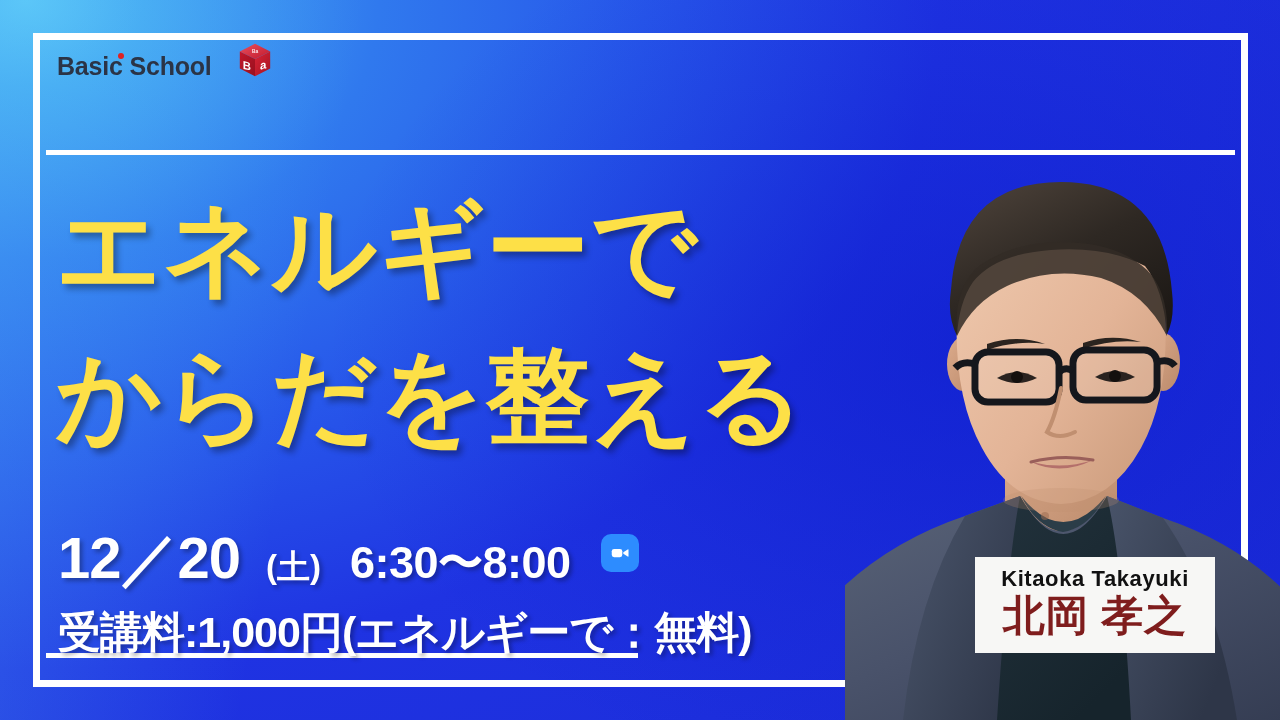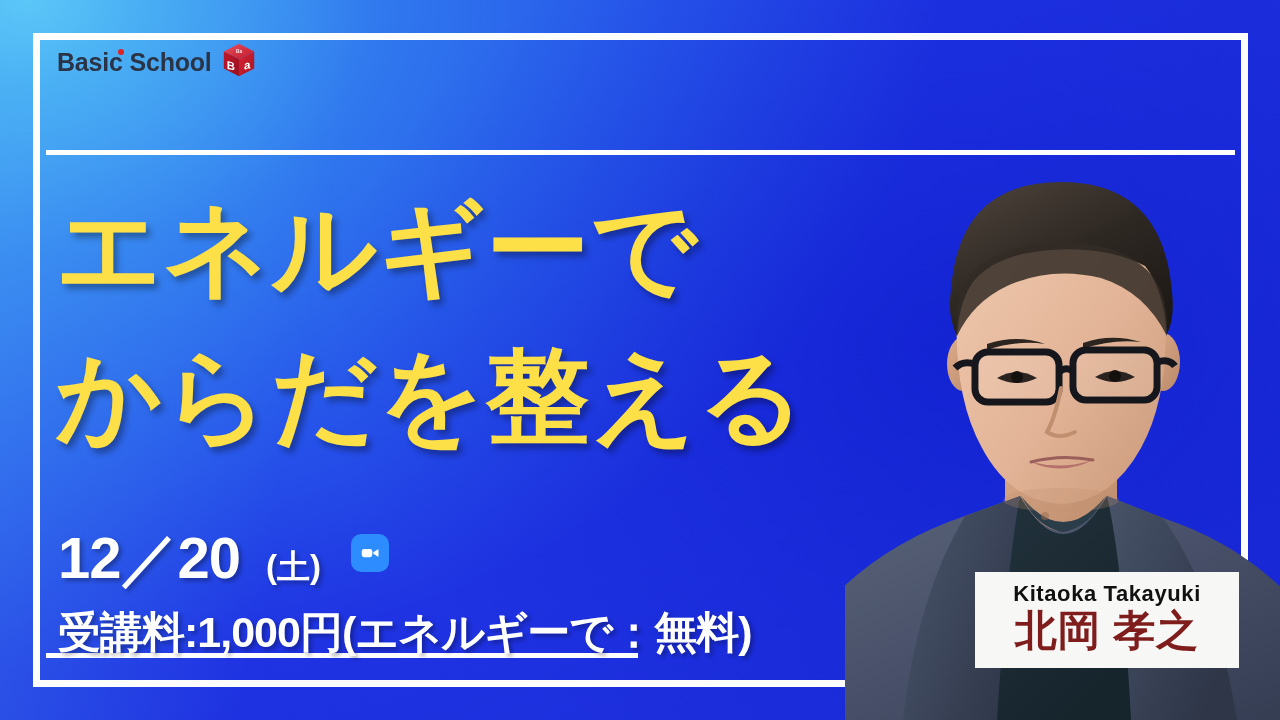--- a/index.html
+++ b/index.html
@@ -36,21 +36,21 @@
   }
   #divider-header{ left:46px; top:150px; width:1189px; }
   #divider-footer{ left:46px; top:653px; width:592px; }
 
   
   #header{
     position:absolute; left:57px; top:45px; width:700px;
     z-index:6;
   }
   #brand-row{
-    display:flex; align-items:center; gap:8px;
+    display:flex; align-items:flex-end; gap:24px;
     height:34px;
   }
   #brand-text{
     font-size:25px; font-weight:bold; color:#2b3446;
     letter-spacing:-.2px; line-height:1;
     position:relative;
   }
   #brand-dot{
     position:absolute; left:61px; top:-1px;
     width:6px; height:6px; border-radius:50%;
@@ -108,26 +108,25 @@
   #speaker-photo{
     position:absolute;
     left:845px; top:96px; width:435px; height:624px;
     z-index:4; overflow:hidden;
   }
   #speaker-photo svg{ display:block; width:100%; height:100%; }
 
   
   #name-plate{
     position:absolute;
-    left:975px; top:557px; width:264px; height:96px;
+    left:975px; top:557px; width:240px; height:96px;
     background:#f7f7f5; z-index:7;
     display:flex; flex-direction:column;
     align-items:center; justify-content:center;
     padding:4px 6px 7px;
-    margin-top:15px;
   }
   #name-romaji{
     font-size:22px; font-weight:bold; color:#111111;
     letter-spacing:.6px; line-height:1; white-space:nowrap;
   }
   #name-kanji{
     font-size:42px; font-weight:bold; color:#7f1d1d;
     letter-spacing:1px; line-height:1.08; margin-top:3px;
     white-space:nowrap;
   }
@@ -268,20 +267,21 @@
 
 <div id="headline">
   <div class="headline-line">エネルギーで</div>
   <div class="headline-line">からだを整える</div>
 </div>
 
 <div id="info">
   <div id="date-row">
     <span id="date-big">12／20</span>
     <span id="date-day">(土)</span>
+    <span id="date-time">6:30〜8:00</span>
     <span id="zoom-icon">
       <svg viewBox="0 0 24 24" width="22" height="22" aria-hidden="true">
         <rect x="3" y="7.5" width="11.5" height="9" rx="2.6" fill="#ffffff"></rect>
         <path d="M15.6 11.1 L20.4 8.1 Q21.3 7.6 21.3 8.7 L21.3 15.3 Q21.3 16.4 20.4 15.9 L15.6 12.9 Z" fill="#ffffff"></path>
       </svg>
     </span>
   </div>
   <div id="fee-row">受講料:1,000円(エネルギーで：無料)</div>
 </div>
 

